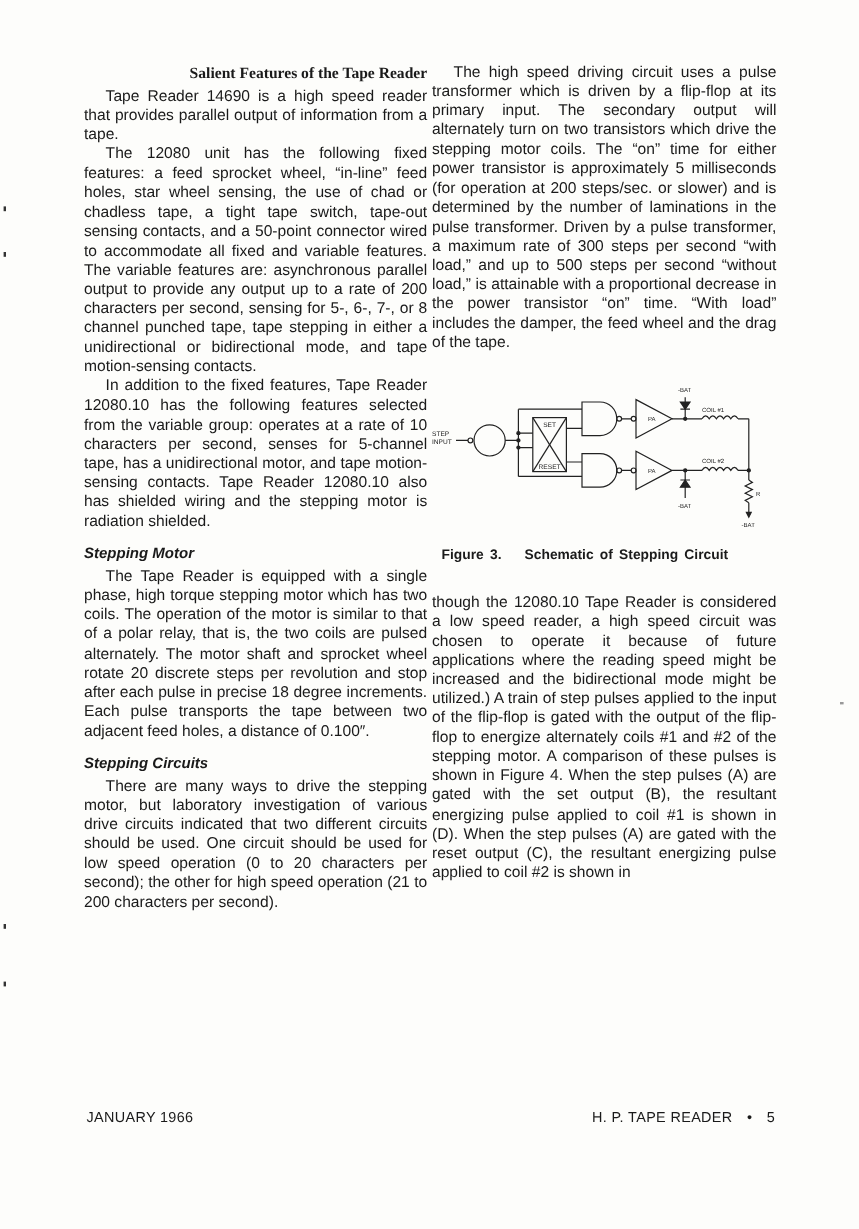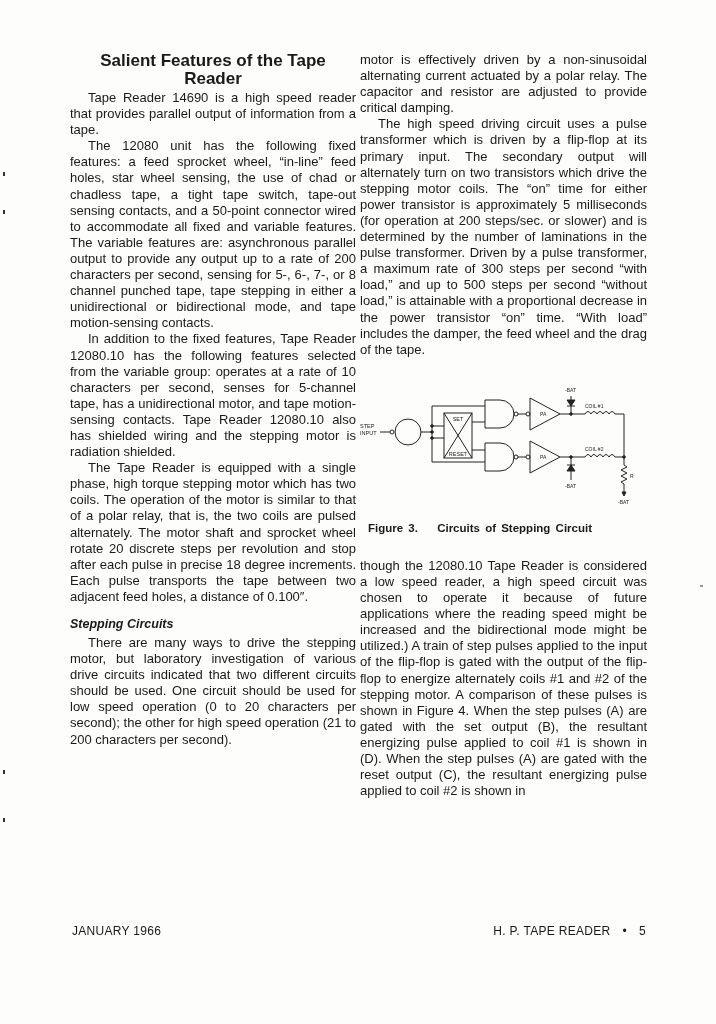--- a/index.html
+++ b/index.html
@@ -9,21 +9,21 @@
   }
   .col {
     position: absolute; top: 52px; width: 286px;
     font-size: 13px; line-height: 16.1px; text-align: justify;
     hyphens: manual;
   }
   .col.left { left: 70px; }
   .col.right { left: 360px; width: 287px; }
   .col p { margin: 0; text-indent: 18px; }
   h2.section {
-    margin: 0 0 2px 0; font-size: 17px; font-weight: bold; line-height: 18px; text-align: center;
+    margin: 0 0 2px 0; font-size: 13px; font-weight: bold; line-height: 18px; text-align: right; font-family: Liberation Serif, serif;
   }
   h3.sub {
     margin: 10px 0 2px 0; font-size: 12.5px; font-weight: bold; font-style: italic; line-height: 18px; text-align: left;
   }
   .figure {
     position: relative; width: 290px; height: 130px; margin: 30px 0 0 0;
   }
   .figure svg { position: absolute; left: 0; top: 0; }
   .caption {
     font-size: 11.5px; font-weight: bold; margin: 2px 0 22px 8px; text-align: left; word-spacing: 2px;
@@ -39,28 +39,28 @@
 </style>
 </head>
 <body>
 
 <div class="col left">
   <h2 class="section">Salient Features of the Tape Reader</h2>
   <p>Tape Reader 14690 is a high speed reader that provides parallel output of in­formation from a tape.</p>
   <p>The 12080 unit has the following fixed features: a feed sprocket wheel, “in-line” feed holes, star wheel sensing, the use of chad or chadless tape, a tight tape switch, tape-out sensing contacts, and a 50-point connector wired to accommodate all fixed and variable features. The variable fea­tures are: asynchronous parallel output to provide any output up to a rate of 200 characters per second, sensing for 5-, 6-, 7-, or 8 channel punched tape, tape step­ping in either a unidirectional or bi­directional mode, and tape motion-sensing contacts.</p>
   <p>In addition to the fixed features, Tape Reader 12080.10 has the following fea­tures selected from the variable group: operates at a rate of 10 characters per second, senses for 5-channel tape, has a unidirectional motor, and tape motion-sensing contacts. Tape Reader 12080.10 also has shielded wiring and the stepping motor is radiation shielded.</p>
 
+  <h3 class="sub">Stepping Motor</h3>
   <p>The Tape Reader is equipped with a sin­gle phase, high torque stepping motor which has two coils. The operation of the motor is similar to that of a polar relay, that is, the two coils are pulsed alternate­ly. The motor shaft and sprocket wheel rotate 20 discrete steps per revolution and stop after each pulse in precise 18 degree increments. Each pulse transports the tape between two adjacent feed holes, a dis­tance of 0.100″.</p>
 
   <h3 class="sub">Stepping Circuits</h3>
   <p>There are many ways to drive the step­ping motor, but laboratory investigation of various drive circuits indicated that two different circuits should be used. One cir­cuit should be used for low speed opera­tion (0 to 20 characters per second); the other for high speed operation (21 to 200 characters per second).</p>
 </div>
 
 <div class="col right">
-  <p style="text-indent:0">motor is effectively driven by a non-sinusoidal alternating current actuated by a polar relay. The capacitor and resistor are adjusted to provide critical damping.</p>
   <p>The high speed driving circuit uses a pulse transformer which is driven by a flip-flop at its primary input. The secondary output will alternately turn on two tran­sistors which drive the stepping motor coils. The “on” time for either power tran­sistor is approximately 5 milliseconds (for operation at 200 steps/sec. or slower) and is determined by the number of lamina­tions in the pulse transformer. Driven by a pulse transformer, a maximum rate of 300 steps per second “with load,” and up to 500 steps per second “without load,” is attainable with a proportional de­crease in the power transistor “on” time. “With load” includes the damper, the feed wheel and the drag of the tape.</p>
 
   <div class="figure">
     <svg width="295" height="130" viewBox="0 0 295 130" fill="none" stroke="#222" stroke-width="1" font-family="Liberation Sans, sans-serif">
 
       <text x="0" y="40" font-size="5.5" fill="#222" stroke="none">STEP</text>
       <text x="0" y="47" font-size="5.5" fill="#222" stroke="none">INPUT</text>
       <line x1="20" y1="44" x2="30" y2="44"></line>
       <circle cx="32" cy="44" r="2"></circle>
       <circle cx="48" cy="44" r="13"></circle>
@@ -124,21 +124,21 @@
       <line x1="264" y1="69" x2="264" y2="77"></line>
       <path d="M264 77 l3 2 l-6 3 l6 3 l-6 3 l6 3 l-6 3 l3 2"></path>
       <line x1="264" y1="96" x2="264" y2="106"></line>
       <path d="M262 104 L266 104 L264 108 Z" fill="#222"></path>
       <text x="270" y="90" font-size="5" fill="#222" stroke="none">R</text>
       <text x="258" y="116" font-size="5" fill="#222" stroke="none">-BAT</text>
     </svg>
   </div>
   <div class="caption">
     <span class="num">Figure 3.</span>
-    <span>Circuits of Stepping Circuit</span>
+    <span>Schematic of Stepping Circuit</span>
   </div>
 
   <p style="text-indent:0">though the 12080.10 Tape Reader is con­sidered a low speed reader, a high speed circuit was chosen to operate it because of future applications where the reading speed might be increased and the bidi­rectional mode might be utilized.) A train of step pulses applied to the input of the flip-flop is gated with the output of the flip-flop to energize alternately coils #1 and #2 of the stepping motor. A compari­son of these pulses is shown in Figure 4. When the step pulses (A) are gated with the set output (B), the resultant energizing pulse applied to coil #1 is shown in (D). When the step pulses (A) are gated with the reset output (C), the resultant ener­gizing pulse applied to coil #2 is shown in</p>
 </div>
 
 <div class="footer left">JANUARY 1966</div>
 <div class="footer right">
   <span>H. P. TAPE READER</span><span class="dot">•</span><span>5</span>
 </div>
 

